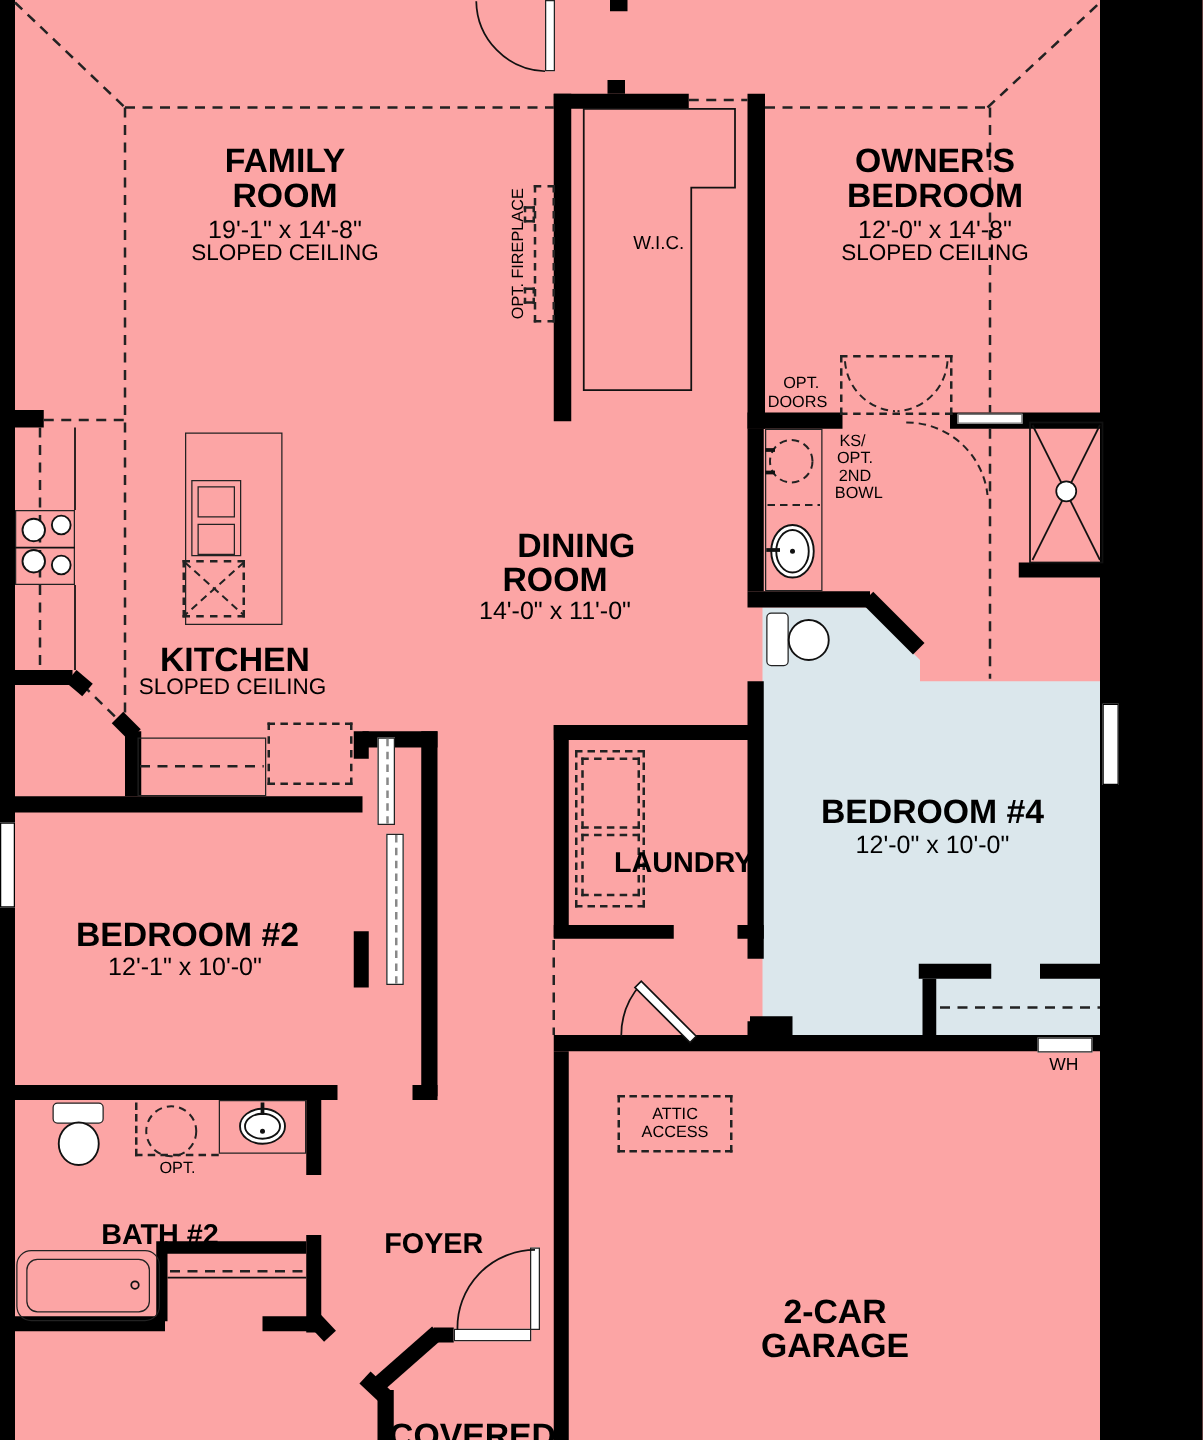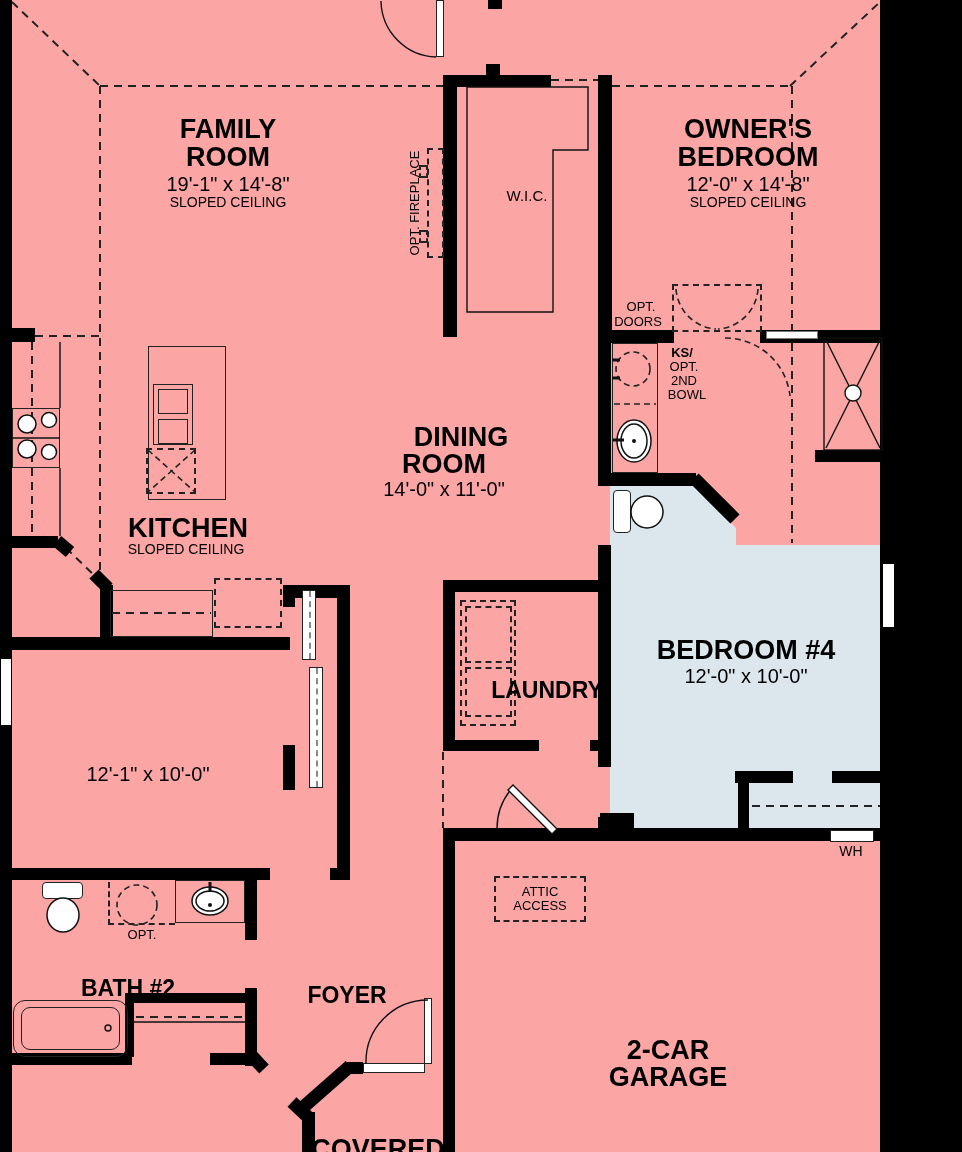--- a/index.html
+++ b/index.html
@@ -6,21 +6,21 @@
   #plan{position:relative;width:962px;height:1152px;background:#fca5a5;overflow:hidden;
         font-family:"Liberation Sans",sans-serif;color:#000;}
   .w{position:absolute;background:#000;}
   .t{position:absolute;border:1.2px solid #222;background:transparent;box-sizing:border-box;}
   .d{position:absolute;border:2px dashed #222;background:transparent;box-sizing:border-box;}
   .txt{position:absolute;transform:translate(-50%,-50%);white-space:nowrap;text-align:center;
        color:#000;line-height:1;}
   .h1{font-size:27px;font-weight:bold;}
   .h2{font-size:23px;font-weight:bold;margin-top:23px;}
   .dim{font-size:20px;}
-  .sub{font-size:14px;}
+  .sub{font-size:18px;}
   .sm{font-size:13px;}
   .vtext{transform:translate(-50%,-50%) rotate(-90deg);}
   svg{position:absolute;left:0;top:0;}
 </style>
 </head>
 <body>
 
 <div id="plan">
 
   <svg width="962" height="1152">
@@ -192,32 +192,33 @@
   <div class="txt h1" style="left:748px;top:157px;">BEDROOM</div>
   <div class="txt dim" style="left:748px;top:184px;">12'-0" x 14'-8"</div>
   <div class="txt sub" style="left:748px;top:202px;">SLOPED CEILING</div>
 
   <div class="txt" style="left:527px;top:195px;font-size:15px;">W.I.C.</div>
   <div class="txt sm vtext" style="left:414px;top:203px;">OPT. FIREPLACE</div>
 
   <div class="txt sm" style="left:641px;top:306px;">OPT.</div>
   <div class="txt sm" style="left:638px;top:321px;text-align:right;">DOORS</div>
 
-  <div class="txt sm" style="left:682px;top:352px;font-weight:bold;">KS/</div>
+  <div class="txt sm" style="left:682px;top:352px;">KS/</div>
   <div class="txt sm" style="left:684px;top:366px;">OPT.</div>
   <div class="txt sm" style="left:684px;top:380px;">2ND</div>
   <div class="txt sm" style="left:687px;top:394px;">BOWL</div>
 
   <div class="txt h1" style="left:444px;top:437px;margin-left:17px;">DINING</div>
   <div class="txt h1" style="left:444px;top:464px;">ROOM</div>
   <div class="txt dim" style="left:444px;top:489px;">14'-0" x 11'-0"</div>
 
   <div class="txt h1" style="left:188px;top:528px;">KITCHEN</div>
   <div class="txt sub" style="left:186px;top:549px;">SLOPED CEILING</div>
 
+  <div class="txt h1" style="left:150px;top:748px;">BEDROOM #2</div>
   <div class="txt dim" style="left:148px;top:774px;">12'-1" x 10'-0"</div>
 
   <div class="txt h2" style="left:547px;top:667px;">LAUNDRY</div>
 
   <div class="txt h1" style="left:746px;top:650px;">BEDROOM #4</div>
   <div class="txt dim" style="left:746px;top:676px;">12'-0" x 10'-0"</div>
 
   <div class="txt sm" style="left:851px;top:851px;font-size:14px;">WH</div>
 
   <div class="txt sm" style="left:540px;top:891px;">ATTIC</div>

